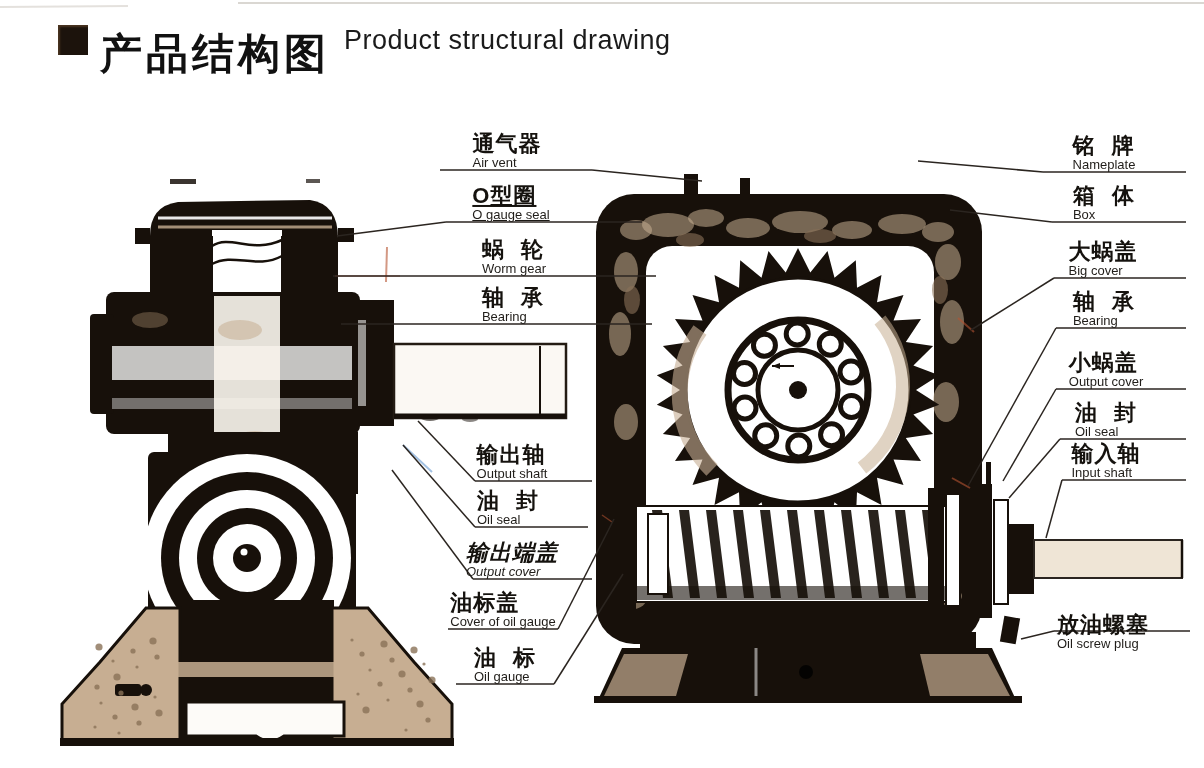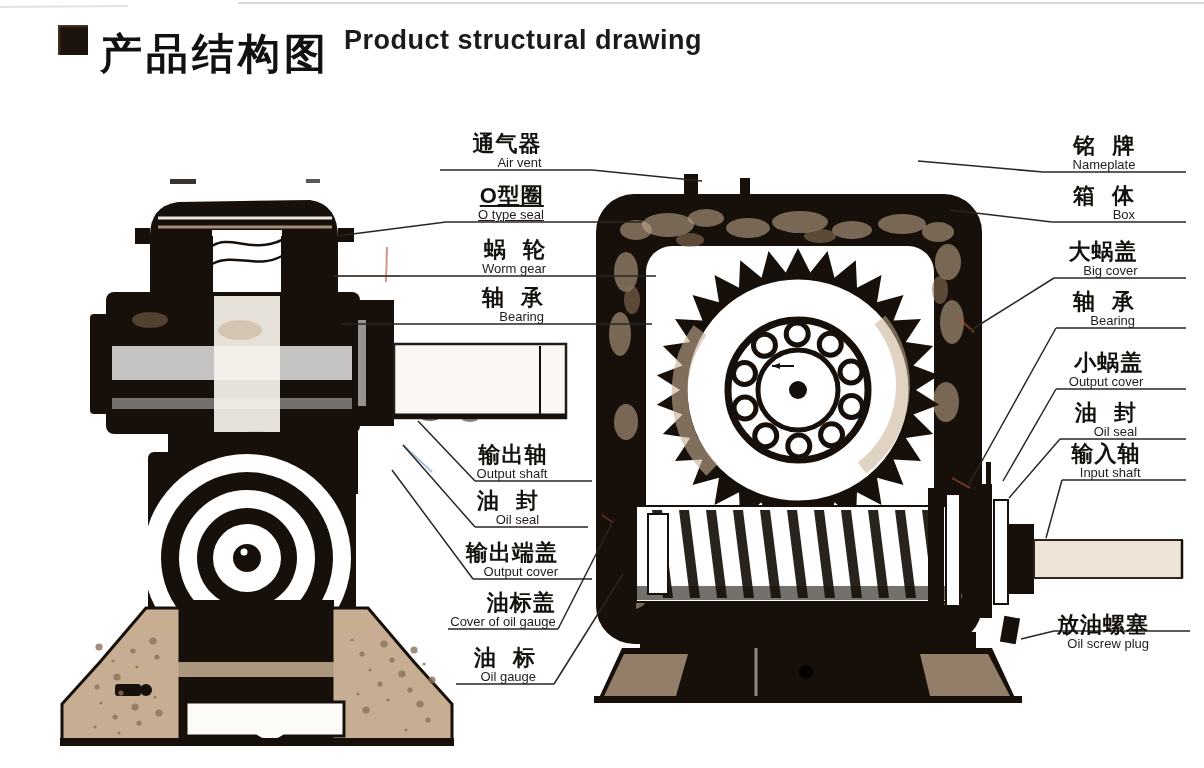--- a/index.html
+++ b/index.html
@@ -3,23 +3,23 @@
 <meta charset="utf-8">
 <style>
   html,body{margin:0;padding:0;background:#ffffff;}
   #page{position:relative;width:1204px;height:768px;background:#ffffff;overflow:hidden;
         font-family:"Liberation Sans", sans-serif;color:#141210;}
   #scene{position:absolute;left:0;top:0;}
   
   #title-block{position:absolute;left:58px;top:14px;height:52px;display:flex;align-items:center;}
   #title-square{width:30px;height:30px;background:#1c130c;margin-right:12px;box-shadow:inset 2px 2px 2px #4a3421;}
   #title-zh{font-size:42px;font-weight:900;letter-spacing:4px;color:#111;line-height:1;margin-top:27px;}
-  #title-en{font-size:27px;font-weight:700;color:#1b1b1b;margin-left:14px;line-height:1;letter-spacing:0.5px;}
+  #title-en{font-size:27px;font-weight:400;color:#1b1b1b;margin-left:14px;line-height:1;letter-spacing:0.5px;}
   
-  .label{position:absolute;transform:translate(-50%,-100%);text-align:right;white-space:nowrap;color:#15120e;}
+  .label{position:absolute;transform:translate(-50%,-100%);text-align:left;white-space:nowrap;color:#15120e;}
   .label .zh{font-size:22px;font-weight:700;line-height:1.05;letter-spacing:1px;word-spacing:9px;}
   .label .en{font-size:13px;line-height:1.15;margin-top:1px;font-weight:400;color:#201d19;}
 </style>
 </head>
 <body>
 
 <div id="page">
 
   <svg id="scene" width="1204" height="768" viewBox="0 0 1204 768">
       <g>
@@ -232,39 +232,39 @@
     <div id="title-en">Product structural drawing</div>
   </div>
 
   <div id="labels-layer">
       <div class="label" style="left: 507px; top: 171px;">
         <div class="zh">通气器</div>
         <div class="en">Air vent</div>
       </div>
       <div class="label" style="left: 511px; top: 223px; text-decoration: underline;">
         <div class="zh">O型圈</div>
-        <div class="en">O type seal</div>
+        <div class="en">O gauge seal</div>
       </div>
       <div class="label" style="left: 514px; top: 277px;">
         <div class="zh">蜗 轮</div>
         <div class="en">Worm gear</div>
       </div>
       <div class="label" style="left: 513px; top: 325px;">
         <div class="zh">轴 承</div>
         <div class="en">Bearing</div>
       </div>
       <div class="label" style="left: 512px; top: 482px;">
         <div class="zh">输出轴</div>
         <div class="en">Output shaft</div>
       </div>
       <div class="label" style="left: 508px; top: 528px;">
         <div class="zh">油 封</div>
         <div class="en">Oil seal</div>
       </div>
-      <div class="label" style="left: 512px; top: 580px;">
+      <div class="label" style="left: 512px; top: 580px; font-style: italic;">
         <div class="zh">输出端盖</div>
         <div class="en">Output cover</div>
       </div>
       <div class="label" style="left: 503px; top: 630px;">
         <div class="zh">油标盖</div>
         <div class="en">Cover of oil gauge</div>
       </div>
       <div class="label" style="left: 505px; top: 685px;">
         <div class="zh">油 标</div>
         <div class="en">Oil gauge</div>

